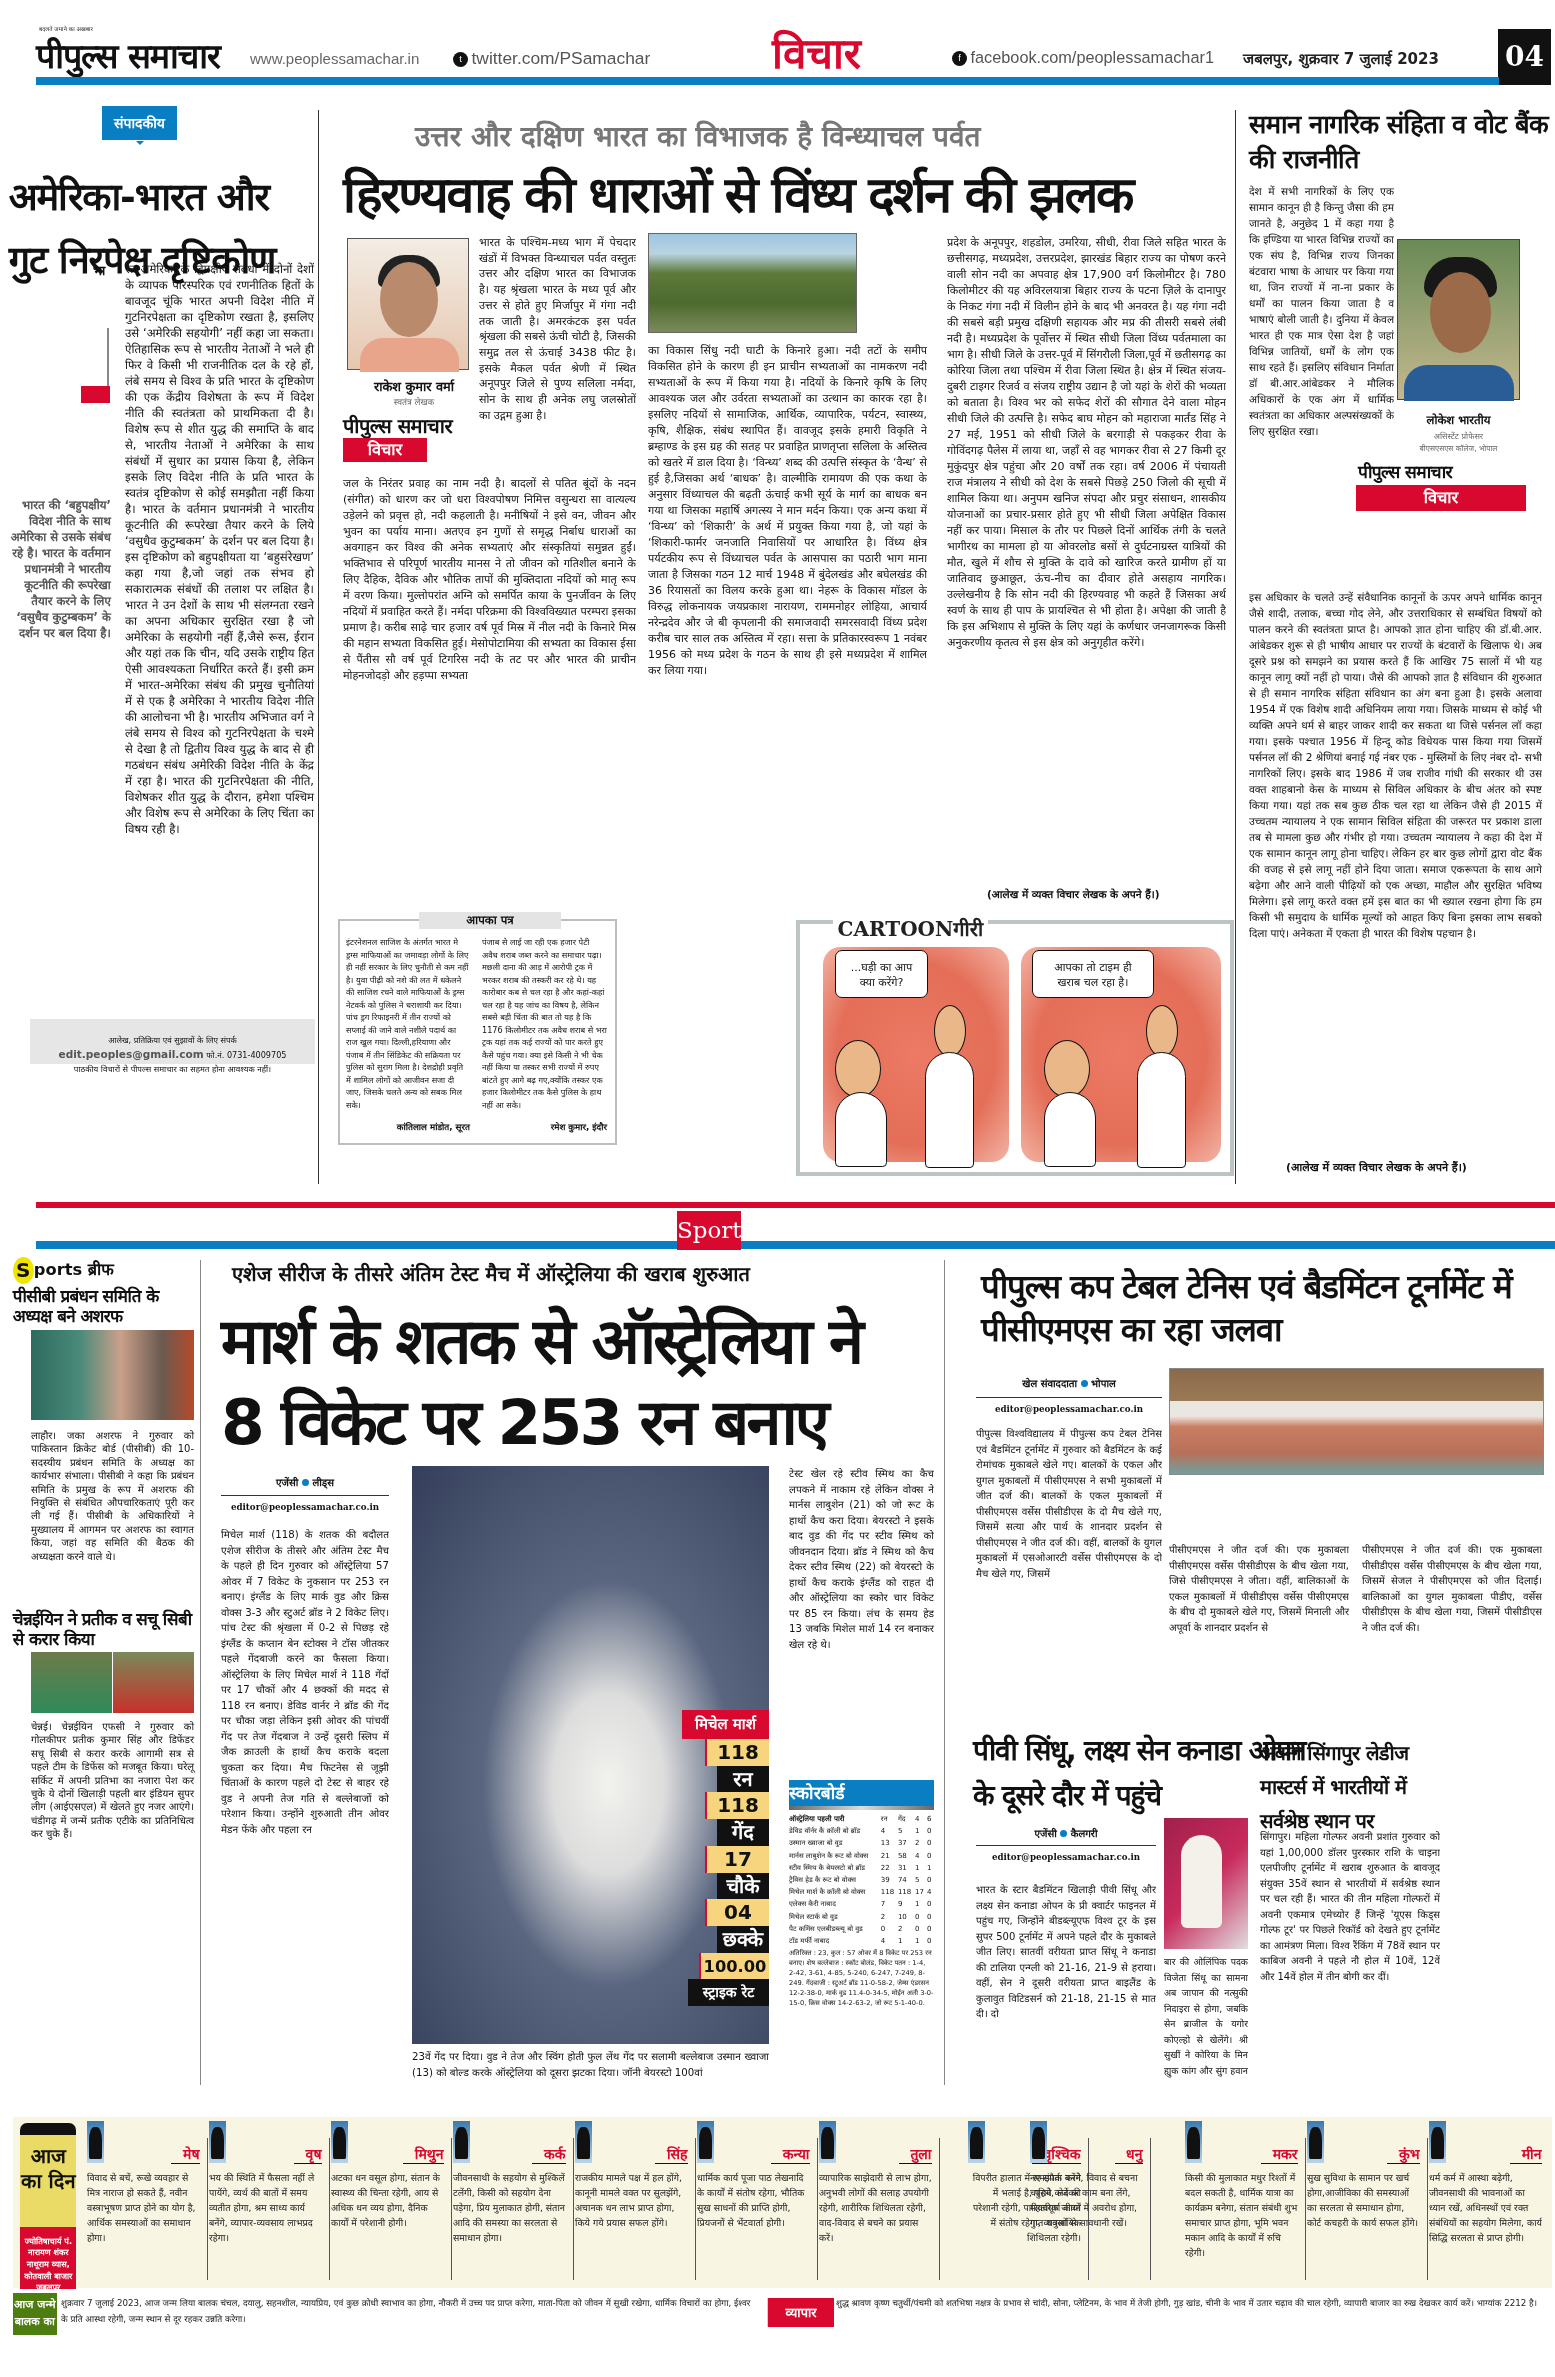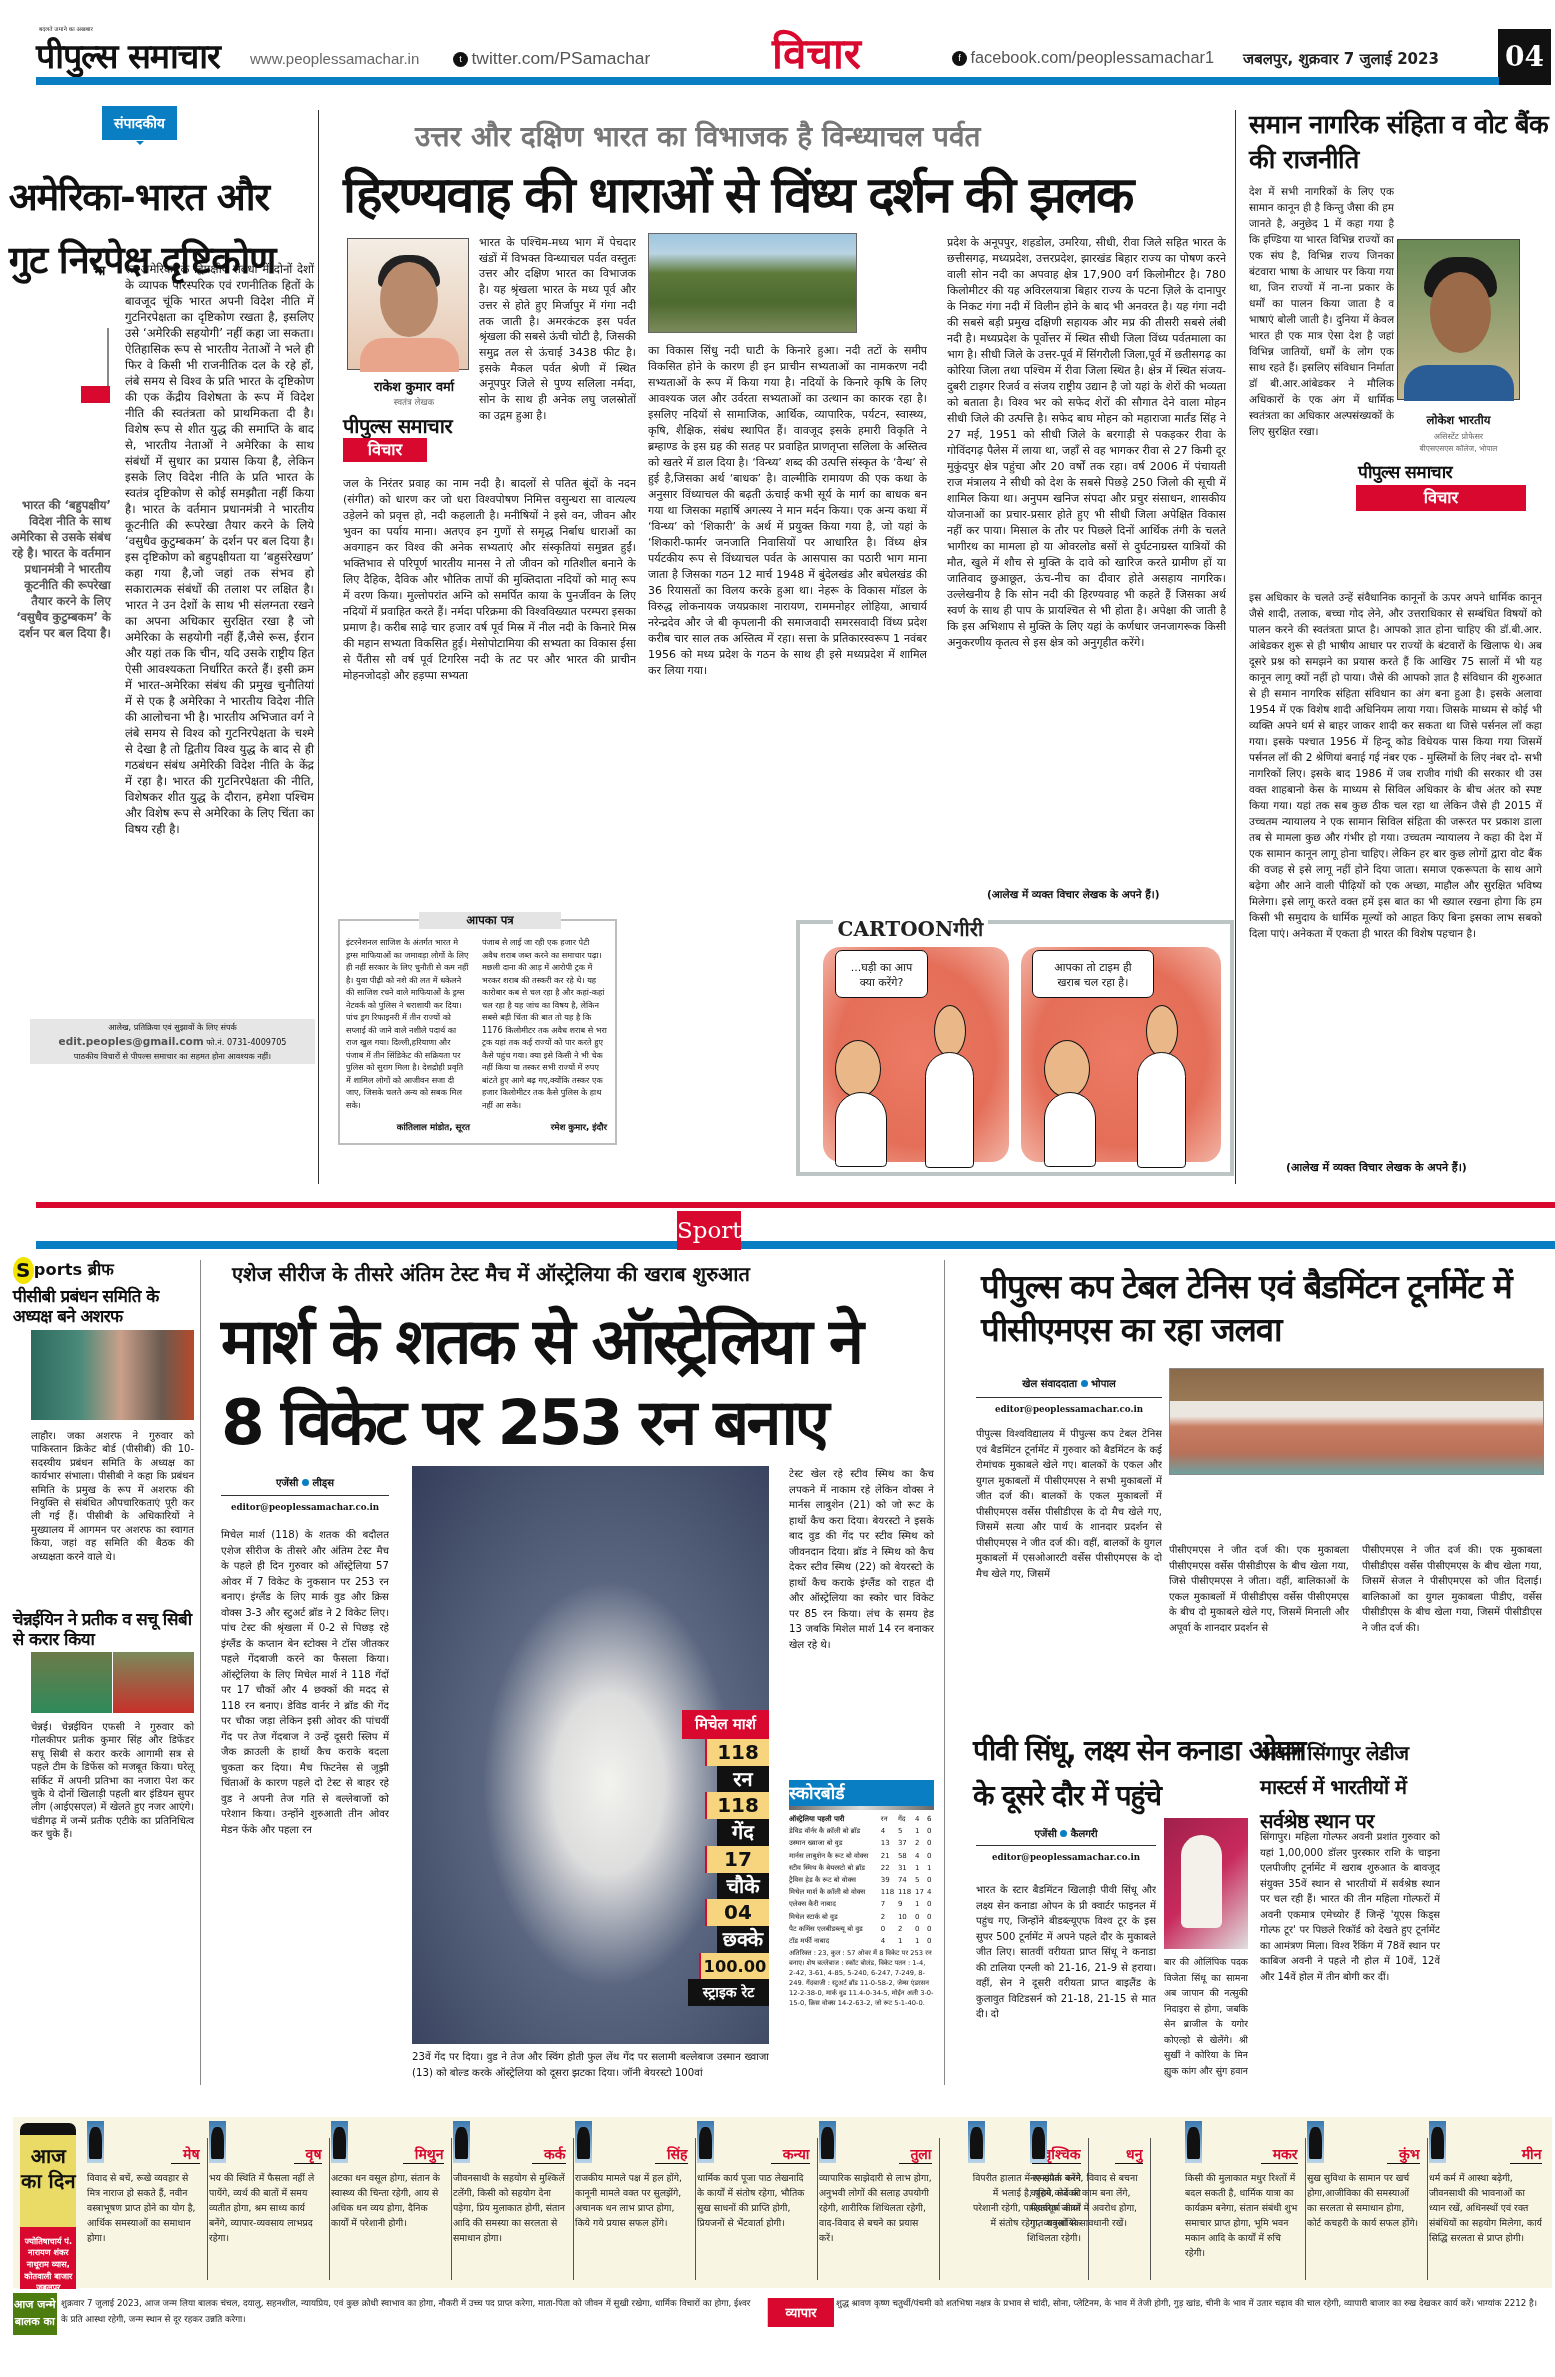--- a/index.html
+++ b/index.html
@@ -18,21 +18,21 @@
 .mast-page{left:1498px;top:29px;width:53px;height:56px;background:#111;color:#fff;font-family:"DejaVu Serif",serif;font-weight:bold;font-size:28px;text-align:center;line-height:56px}
 .mast-bar{left:36px;top:77px;width:1463px;height:8.1px;background:#0a7ec2}
 
 .tag-box{left:102px;top:106px;width:75px;height:34px;background:#0a7ec2;color:#fff;font-size:14px;font-weight:bold;text-align:center;line-height:34px}
 .tag-box:after{content:"";position:absolute;left:34px;bottom:-9.3px;border:4.6px solid transparent;border-top-color:#0a7ec2}
 .ed-head{left:8.7px;top:166px;width:302px;font-size:38px;line-height:63px;font-weight:bold;letter-spacing:-1.2px}
 .ed-body{left:125px;top:261px;width:189px;font-size:11.6px;line-height:16px;text-align:justify}
 .ed-quote{left:5.8px;top:497px;width:105px;text-align:right;font-size:11.6px;line-height:16px;color:#555;font-weight:bold}
 .ed-vline{left:107px;top:328px;width:1.7px;height:58px;background:#888}
 .ed-red{left:81px;top:386px;width:29px;height:17.4px;background:#d9082e}
-.contact{left:30px;top:1019px;width:285px;height:45px;background:#e6e6e6;font-size:8.1px;text-align:center;line-height:14px;padding-top:1px}
+.contact{left:30px;top:1019px;width:285px;height:45px;background:#e6e6e6;font-size:8.1px;text-align:center;line-height:14px;padding-top:14px}
 .contact .em{font-size:10.5px;font-weight:bold;color:#555}
 
 .sub-head{left:415px;top:116px;font-size:28px;font-weight:bold;color:#777}
 .main-head{left:343px;top:160px;font-size:50px;font-weight:bold;letter-spacing:-2.3px;line-height:70px}
 .photo{background:linear-gradient(135deg,#bbb,#888)}
 .author-photo{left:347px;top:238px;width:122px;height:132px;background:linear-gradient(#f3ede4,#e6c7b0);border:0.6px solid #555}
 .author-photo .face{position:absolute;left:32px;top:23px;width:58px;height:75px;border-radius:50%;background:#b98a6c}
 .author-photo .hair{position:absolute;left:30px;top:16.3px;width:62px;height:32px;border-radius:29px 29px 5.8px 5.8px;background:#222}
 .author-photo .shirt{position:absolute;left:11.6px;top:99px;width:99px;height:34px;background:#e8a58c;border-radius:23px 23px 0 0}
 .author-name{left:347px;top:377px;width:134px;text-align:center;font-size:12.8px;font-weight:bold}

